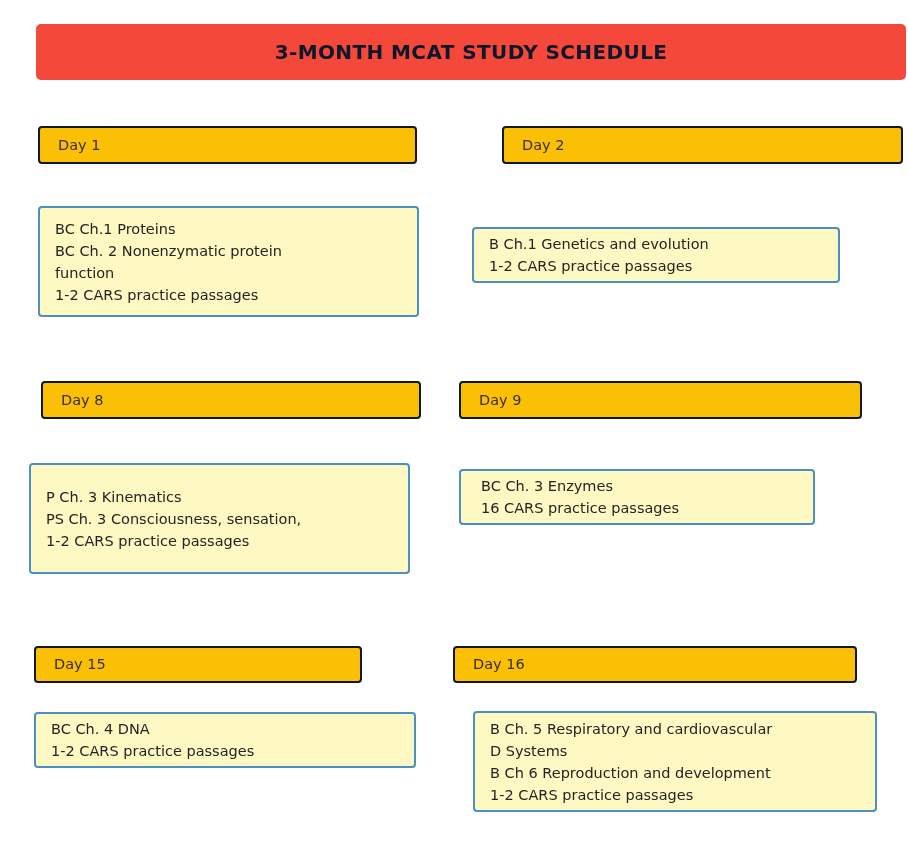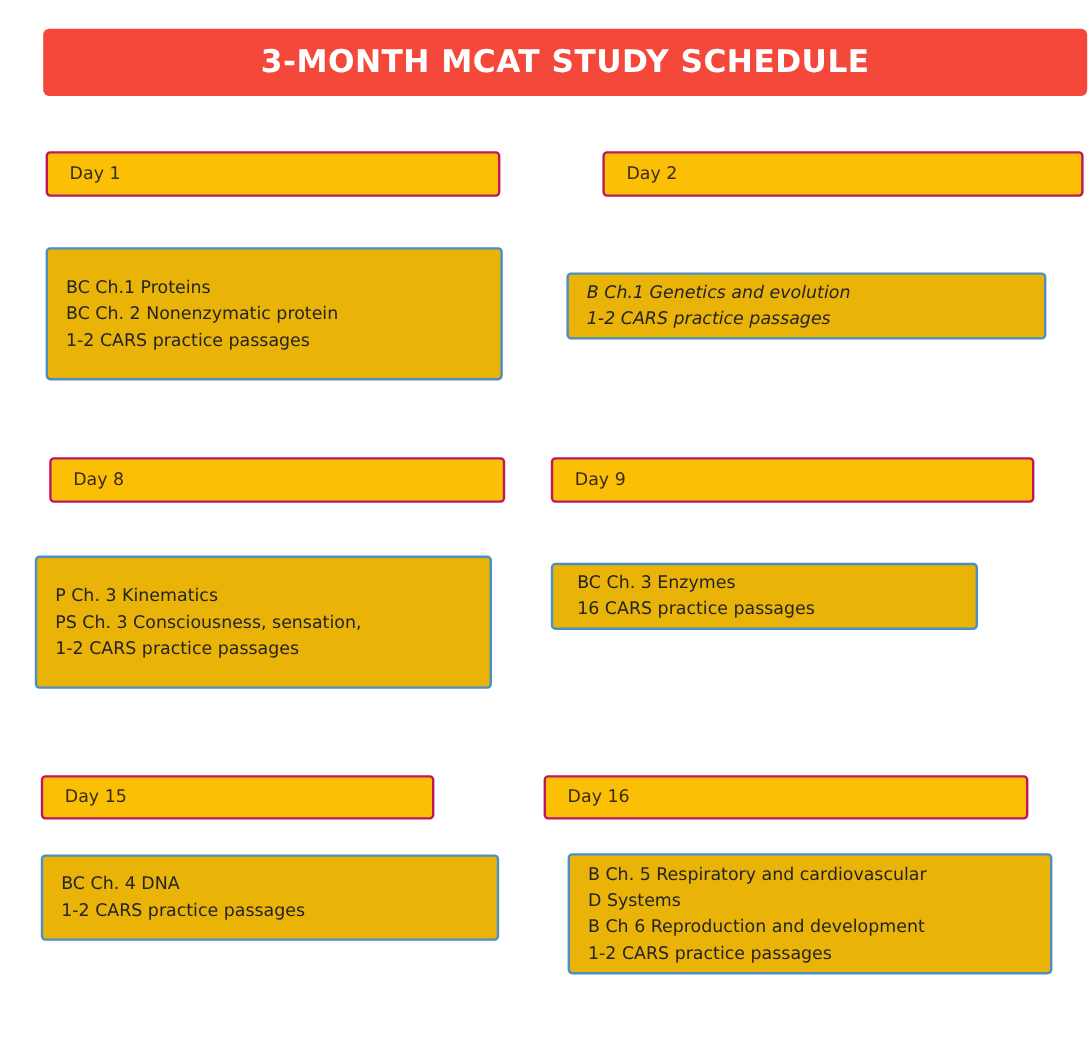--- a/index.html
+++ b/index.html
@@ -25,97 +25,98 @@
     width: 870px;
     height: 56px;
     background: #f4483a;
     border-radius: 5px;
     box-sizing: border-box;
     display: flex;
     align-items: center;
     justify-content: center;
   }
   #banner-title {
-    color: #ffffff;
-    font-size: 26px;
+    color: #0f172a;
+    font-size: 20px;
     font-weight: bold;
     letter-spacing: 0.4px;
     text-transform: uppercase;
     font-family: "DejaVu Sans", "Liberation Sans", sans-serif;
     white-space: nowrap;
   }
 
   
   .day-pill {
     position: absolute;
     box-sizing: border-box;
     background: #fbc006;
-    border: 2px solid #be185d;
+    border: 2px solid #0f172a;
     border-radius: 4px;
     display: flex;
     align-items: center;
     padding-left: 18px;
   }
   .day-pill-label {
     color: #392d17;
     font-size: 14.5px;
     font-weight: normal;
     line-height: 1;
     white-space: nowrap;
   }
 
   .day-body {
     position: absolute;
     box-sizing: border-box;
-    background: #eab308;
+    background: #fef9c3;
     border: 2px solid #4b8fc4;
     border-radius: 4px;
     display: flex;
     flex-direction: column;
     justify-content: center;
     padding: 6px 14px 6px 15px;
   }
   .task-line {
     color: #242424;
     font-size: 14.5px;
     line-height: 22px;
     white-space: nowrap;
   }
 
   
   #pill-day-1   { left: 38px;  top: 126px; width: 379px; height: 38px; }
   #body-day-1   { left: 38px;  top: 206px; width: 381px; height: 111px; }
   #pill-day-2   { left: 472px; top: 126px; width: 401px; height: 38px; margin-left: 30px; }
-  #body-day-2   { left: 472px; top: 227px; width: 400px; height: 56px; font-style: italic; }
+  #body-day-2   { left: 472px; top: 227px; width: 368px; height: 56px; }
 
   
   #pill-day-8   { left: 41px;  top: 381px; width: 380px; height: 38px; }
   #body-day-8   { left: 29px;  top: 463px; width: 381px; height: 111px; }
   #pill-day-9   { left: 459px; top: 381px; width: 403px; height: 38px; }
   #body-day-9   { left: 459px; top: 469px; width: 356px; height: 56px; padding-left: 20px; }
 
   
   #pill-day-15  { left: 34px;  top: 646px; width: 328px; height: 37px; }
-  #body-day-15  { left: 34px;  top: 712px; width: 382px; height: 72px; }
+  #body-day-15  { left: 34px;  top: 712px; width: 382px; height: 56px; }
   #pill-day-16  { left: 453px; top: 646px; width: 404px; height: 37px; }
   #body-day-16  { left: 453px; top: 711px; width: 404px; height: 101px; margin-left: 20px; }
 </style>
 </head>
 <body>
 
 <div id="banner">
   <div id="banner-title">3-MONTH MCAT STUDY SCHEDULE</div>
 </div>
 
 <div class="day-pill" id="pill-day-1">
   <span class="day-pill-label">Day 1</span>
 </div>
 <div class="day-body" id="body-day-1">
   <div class="task-line">BC Ch.1 Proteins</div>
   <div class="task-line">BC Ch. 2 Nonenzymatic protein</div>
+  <div class="task-line">function</div>
   <div class="task-line">1-2 CARS practice passages</div>
 </div>
 
 <div class="day-pill" id="pill-day-2">
   <span class="day-pill-label">Day 2</span>
 </div>
 <div class="day-body" id="body-day-2">
   <div class="task-line">B Ch.1 Genetics and evolution</div>
   <div class="task-line">1-2 CARS practice passages</div>
 </div>

